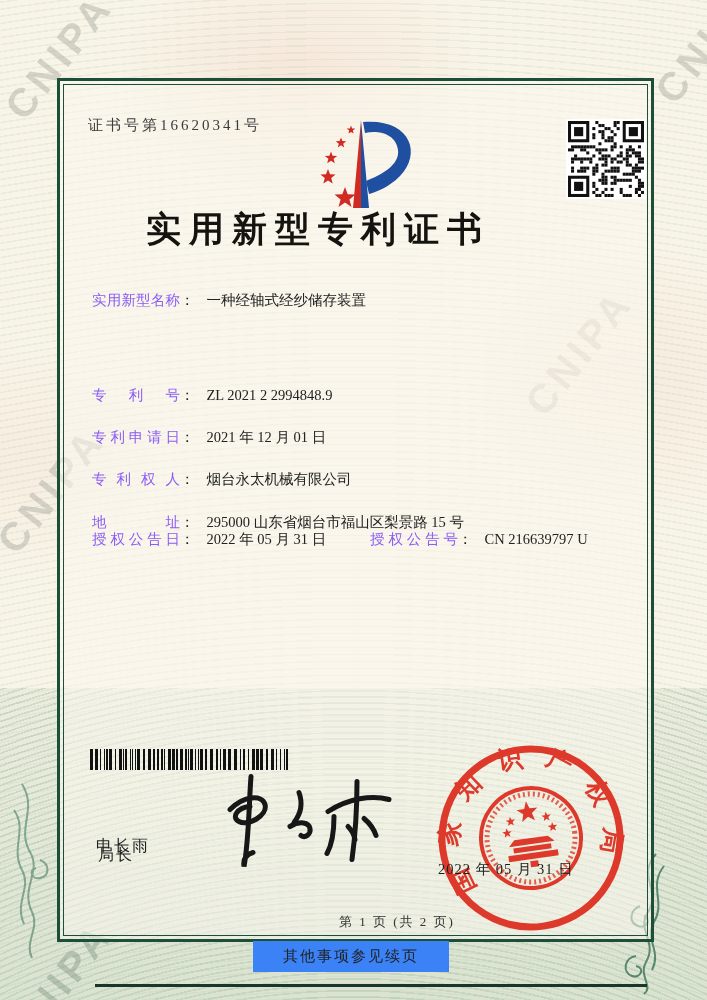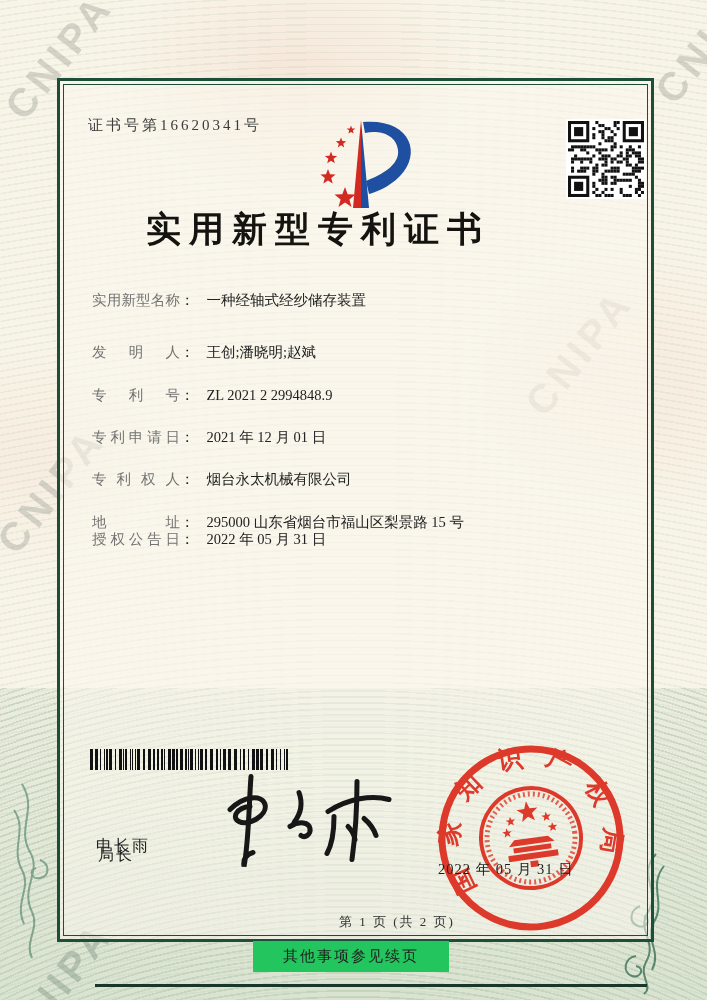--- a/index.html
+++ b/index.html
@@ -24,34 +24,34 @@
     font-size:40px;letter-spacing:5px;color:rgba(158,160,152,.40);transform:rotate(-52deg);white-space:nowrap;}
   .frame{position:absolute;left:57px;top:78px;width:591px;height:858px;
     border:3px solid #1d4e39;background:rgba(252,248,238,.55);}
   .frame-inner{position:absolute;inset:3px;border:1px solid #1d4e39;}
   .certno{position:absolute;left:88px;top:116px;font-size:15px;letter-spacing:3px;color:#3b3b3b;}
   .qr{position:absolute;left:566px;top:119px;width:76px;height:76px;background:#fff;padding:2px;}
   .logo{position:absolute;left:299px;top:116px;width:135px;height:96px;}
   .title{position:absolute;left:57px;top:206px;width:522px;text-align:center;
     font-size:35px;font-weight:bold;letter-spacing:8px;color:#151310;}
   .row{position:absolute;left:92px;font-size:14.5px;color:#222;white-space:nowrap;}
-  .lab{display:inline-block;width:88px;text-align:justify;text-align-last:justify;color:#737373;}
+  .lab{display:inline-block;width:88px;text-align:justify;text-align-last:justify;color:#8b5cf6;}
   .val{padding-left:12px;}
   .pair2{position:absolute;left:278px;top:0;}
   .paras{position:absolute;left:95px;top:583px;width:532px;}
   .paras p{margin:0;font-size:14.5px;line-height:26px;color:#2d2d2d;text-indent:2em;
     letter-spacing:.5px;}
   .barcode{position:absolute;left:90px;top:749px;width:202px;height:21px;}
   .signer-title{position:absolute;left:98px;top:845px;font-size:16px;color:#1e1e1e;letter-spacing:2px;}
   .signer-name{position:absolute;left:96px;top:836px;font-size:16px;color:#1e1e1e;letter-spacing:2px;}
   .signature{position:absolute;left:202px;top:768px;width:200px;height:108px;}
   .seal{position:absolute;left:424px;top:740px;width:214px;height:196px;opacity:.92;transform:rotate(-8deg);}
   .seal-date{position:absolute;left:438px;top:860px;font-size:14.5px;color:#1c1c1c;letter-spacing:1px;z-index:5;}
   .pageno{position:absolute;left:57px;top:913px;width:680px;text-align:center;font-size:13px;color:#333;letter-spacing:2px;}
-  .footer-tab{position:absolute;left:253px;top:941px;width:196px;height:31px;background:#22c55e;
+  .footer-tab{position:absolute;left:253px;top:941px;width:196px;height:31px;background:#3b82f6;
     display:flex;align-items:center;justify-content:center;font-size:15px;color:#222;letter-spacing:2px;}
   .bottom-line{position:absolute;left:95px;top:984px;width:552px;height:3px;background:#18362a;}
   .flourish{position:absolute;pointer-events:none;}
 </style>
 </head>
 <body>
 
 <div class="page">
   <div class="waves"></div>
   <div class="waves-bottom"></div>
@@ -284,37 +284,37 @@
       <polygon points="32.0,35.5 33.6,39.8 38.2,40.0 34.6,42.8 35.8,47.3 32.0,44.7 28.2,47.3 29.4,42.8 25.8,40.0 30.4,39.8" fill="#d02a22"></polygon>
       <polygon points="42.0,21.5 43.4,25.1 47.2,25.3 44.2,27.7 45.2,31.4 42.0,29.3 38.8,31.4 39.8,27.7 36.8,25.3 40.6,25.1" fill="#d02a22"></polygon>
       <polygon points="52.0,9.5 53.1,12.5 56.3,12.6 53.8,14.6 54.6,17.6 52.0,15.9 49.4,17.6 50.2,14.6 47.7,12.6 50.9,12.5" fill="#d02a22"></polygon>
     </svg>
 
   <div class="title">实用新型专利证书</div>
 
   <div class="row" style="top:291px;">
     <span class="lab">实用新型名称</span><span>：</span><span class="val">一种经轴式经纱储存装置</span>
   </div>
-  <div class="row" style="top:343px;">
-    <span class="lab">发明人</span><span>：</span><span class="val">王创;潘晓明;赵斌</span>
-  </div>
   <div class="row" style="top:386px;font-family:Liberation Serif, serif;">
     <span class="lab">专利号</span><span>：</span><span class="val">ZL 2021 2 2994848.9</span>
   </div>
   <div class="row" style="top:428px;">
     <span class="lab">专利申请日</span><span>：</span><span class="val">2021 年 12 月 01 日</span>
   </div>
   <div class="row" style="top:470px;">
     <span class="lab">专利权人</span><span>：</span><span class="val">烟台永太机械有限公司</span>
   </div>
   <div class="row" style="top:513px;">
     <span class="lab">地址</span><span>：</span><span class="val">295000 山东省烟台市福山区梨景路 15 号</span>
   </div>
   <div class="row" style="top:530px;width:540px;">
     <span class="lab">授权公告日</span><span>：</span><span class="val">2022 年 05 月 31 日</span>
+    <span class="pair2">
+      <span class="lab">授权公告号</span><span>：</span><span class="val">CN 216639797 U</span>
+    </span>
   </div>
 
 
   <svg class="barcode" id="barcode" viewBox="0 0 202 21" preserveAspectRatio="none">
       <rect x="0" y="0" width="3" height="21" fill="#111111"></rect>
       <rect x="5" y="0" width="3" height="21" fill="#111111"></rect>
       <rect x="10" y="0" width="1" height="21" fill="#111111"></rect>
       <rect x="14" y="0" width="1" height="21" fill="#111111"></rect>
       <rect x="16" y="0" width="2" height="21" fill="#111111"></rect>
       <rect x="19" y="0" width="3" height="21" fill="#111111"></rect>

